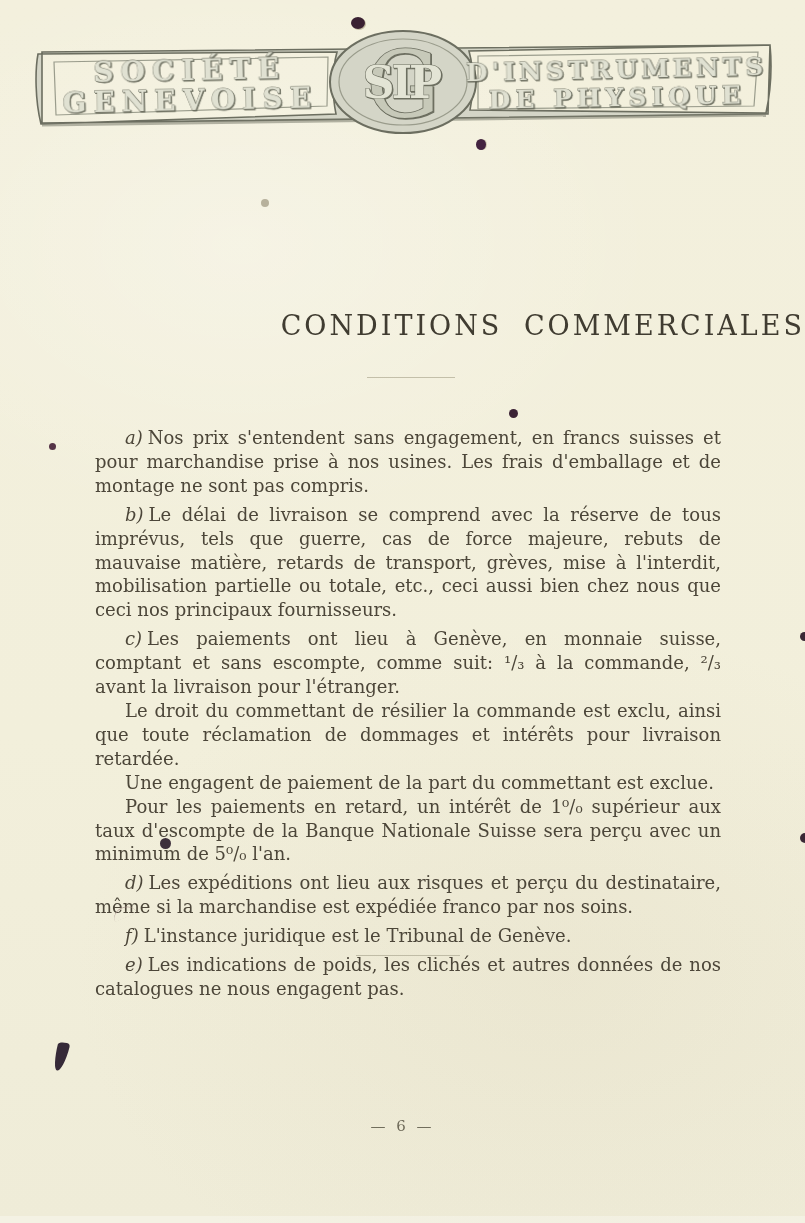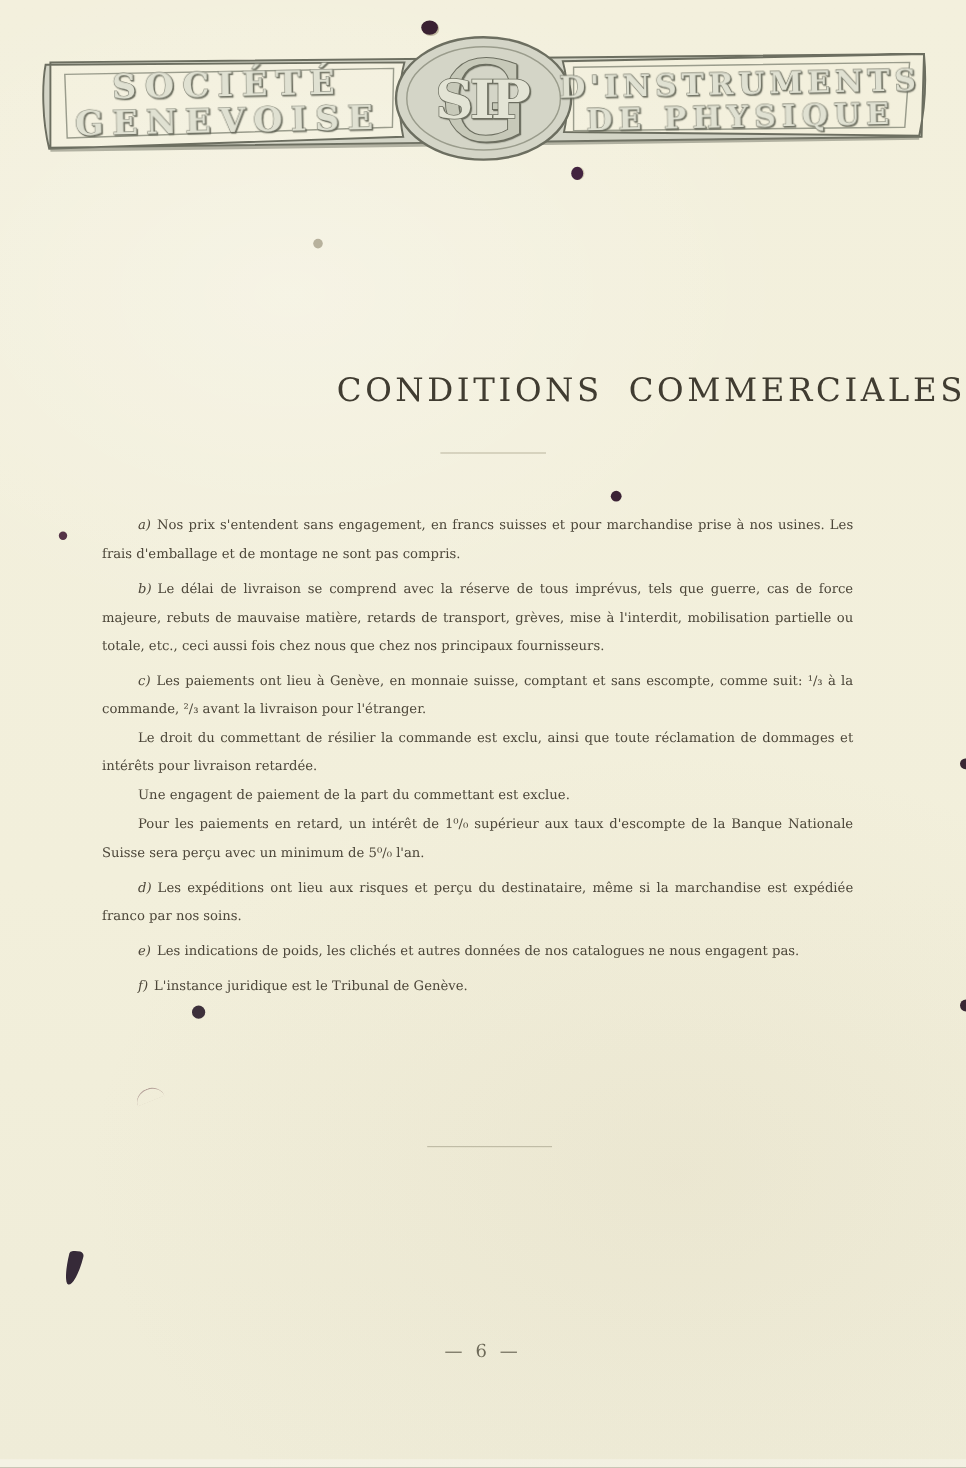--- a/index.html
+++ b/index.html
@@ -27,22 +27,22 @@
   .title{
     position:absolute;left:0;top:310px;width:100%;
     text-align:right;
     font-size:27px;letter-spacing:3px;word-spacing:10px;
     color:#403c31;
   }
   .title-rule{position:absolute;left:367px;top:377px;width:88px;height:1px;background:#c3bfa9;}
 
   
   .body{
-    position:absolute;left:85px;top:421px;width:626px;
-    font-size:11px;line-height:23.9px;
+    position:absolute;left:95px;top:421px;width:626px;
+    font-size:18px;line-height:23.9px;
     text-align:justify;
   }
   .para{margin:0;text-indent:30px;}
   .para.lettered{margin-top:5px;}
   .plabel{font-style:italic;}
   .plabel:not(:empty){margin-right:5px;}
 
   
   .bottom-rule{position:absolute;left:356px;top:955px;width:104px;height:1px;background:#c0bca6;}
   .page-number{
@@ -106,28 +106,28 @@
         <text class="plate-text" x="585" y="76" text-anchor="middle" font-size="25" letter-spacing="5">DE PHYSIQUE</text>
       </g>
     </svg>
   </div>
 
   <div class="title">CONDITIONS COMMERCIALES</div>
   <div class="title-rule"></div>
 
   <div class="body">
     <p class="para lettered"><span class="plabel">a)</span><span>Nos prix s'entendent sans engagement, en francs suisses et pour marchandise prise à nos usines. Les frais d'emballage et de montage ne sont pas compris.</span></p>
-    <p class="para lettered"><span class="plabel">b)</span><span>Le délai de livraison se comprend avec la réserve de tous imprévus, tels que guerre, cas de force majeure, rebuts de mauvaise matière, retards de transport, grèves, mise à l'interdit, mobilisation partielle ou totale, etc., ceci aussi fois chez nous que chez nos principaux fournisseurs.</span></p>
+    <p class="para lettered"><span class="plabel">b)</span><span>Le délai de livraison se comprend avec la réserve de tous imprévus, tels que guerre, cas de force majeure, rebuts de mauvaise matière, retards de transport, grèves, mise à l'interdit, mobilisation partielle ou totale, etc., ceci aussi bien chez nous que ceci nos principaux fournisseurs.</span></p>
     <p class="para lettered"><span class="plabel">c)</span><span>Les paiements ont lieu à Genève, en monnaie suisse, comptant et sans escompte, comme suit: ¹/₃ à la commande, ²/₃ avant la livraison pour l'étranger.</span></p>
     <p class="para"><span class="plabel"></span><span>Le droit du commettant de résilier la commande est exclu, ainsi que toute réclamation de dommages et intérêts pour livraison retardée.</span></p>
     <p class="para"><span class="plabel"></span><span>Une engagent de paiement de la part du commettant est exclue.</span></p>
     <p class="para"><span class="plabel"></span><span>Pour les paiements en retard, un intérêt de 1⁰/₀ supérieur aux taux d'escompte de la Banque Nationale Suisse sera perçu avec un minimum de 5⁰/₀ l'an.</span></p>
     <p class="para lettered"><span class="plabel">d)</span><span>Les expéditions ont lieu aux risques et perçu du destinataire, même si la marchandise est expédiée franco par nos soins.</span></p>
+    <p class="para lettered"><span class="plabel">f)</span><span>L'instance juridique est le Tribunal de Genève.</span></p>
     <p class="para lettered"><span class="plabel">e)</span><span>Les indications de poids, les clichés et autres données de nos catalogues ne nous engagent pas.</span></p>
-    <p class="para lettered"><span class="plabel">f)</span><span>L'instance juridique est le Tribunal de Genève.</span></p>
   </div>
 
   <div class="bottom-rule"></div>
   <div class="page-number">— 6 —</div>
 
   <div class="spot spot-top"></div>
   <div class="spot spot-a"></div>
   <div class="spot spot-b"></div>
   <div class="spot spot-c"></div>
   <div class="spot spot-d"></div>

